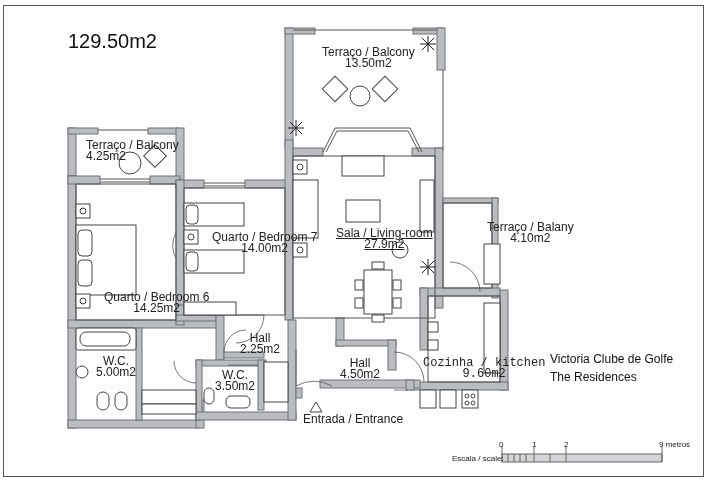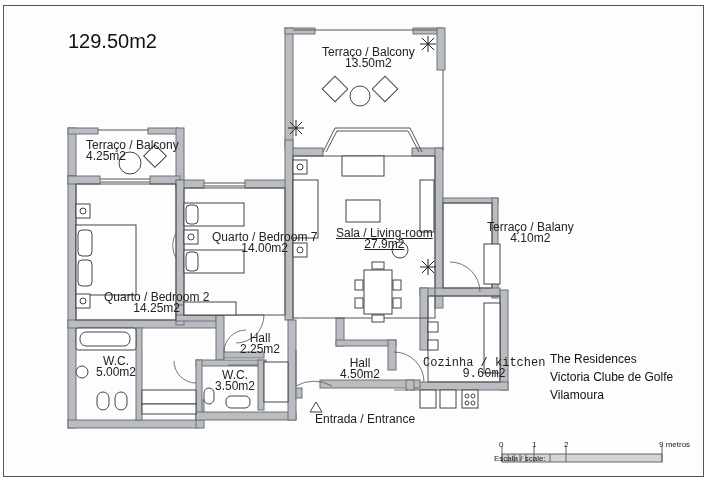--- a/index.html
+++ b/index.html
@@ -2,21 +2,21 @@
 <html><head>
 <meta charset="utf-8">
 <style>
   html, body { margin: 0; padding: 0; background: #ffffff; }
   body { width: 705px; height: 482px; position: relative; overflow: hidden; font-family: "Liberation Sans", sans-serif; }
   .sheet { position: absolute; left: 3px; top: 5px; width: 699px; height: 470px; border: 1px solid #555; background: #fdfdfd; }
   .title { position: absolute; left: 68px; top: 28px; font-size: 20px; color: #111; line-height: 26px; }
   .plan { position: absolute; left: 0; top: 0; }
   .lbl { position: absolute; font-size: 12px; color: #222; text-align: center; line-height: 11px; white-space: nowrap; }
   .proj { position: absolute; left: 550px; top: 350px; font-size: 12px; line-height: 18px; color: #111; }
-  .scale-label { position: absolute; left: 452px; top: 454px; font-size: 8px; color: #222; margin-left: 42px; }
+  .scale-label { position: absolute; left: 452px; top: 454px; font-size: 8px; color: #222; }
   .tick { position: absolute; font-size: 8px; color: #222; top: 440px; }
 </style>
 </head>
 <body>
 
 <div class="sheet"></div>
 
 <div class="title">
   <div>129.50m2</div>
 </div>
@@ -240,21 +240,21 @@
 </div>
 <div class="lbl" style="left:336px;top:228px;text-decoration:underline;">
   <div>Sala / Living-room</div>
   <div>27.9m2</div>
 </div>
 <div class="lbl" style="left:451px;top:222px;margin-left:36px;">
   <div>Terraço / Balany</div>
   <div>4.10m2</div>
 </div>
 <div class="lbl" style="left:104px;top:292px;">
-  <div>Quarto / Bedroom 2</div>
+  <div>Quarto / Bedroom 6</div>
   <div>14.25m2</div>
 </div>
 <div class="lbl" style="left:240px;top:333px;">
   <div>Hall</div>
   <div>2.25m2</div>
 </div>
 <div class="lbl" style="left:96px;top:356px;">
   <div>W.C.</div>
   <div>5.00m2</div>
 </div>
@@ -263,25 +263,24 @@
   <div>3.50m2</div>
 </div>
 <div class="lbl" style="left:340px;top:358px;">
   <div>Hall</div>
   <div>4.50m2</div>
 </div>
 <div class="lbl" style="left:423px;top:358px;font-family:Liberation Mono, monospace;">
   <div>Cozinha / kitchen</div>
   <div>9.60m2</div>
 </div>
-<div class="lbl" style="left:303px;top:414px;margin-left:12px;">Entrada / Entrance</div>
+<div class="lbl" style="left:303px;top:414px;">Entrada / Entrance</div>
 
 <div class="proj">
+  <div>Victoria Clube de Golfe</div>
   <div>The Residences</div>
-  <div>Victoria Clube de Golfe</div>
-  <div>Vilamoura</div>
 </div>
 
 <div class="scale-label">Escala / scale:</div>
 <div class="tick" style="left:499px;">0</div>
 <div class="tick" style="left:532px;">1</div>
 <div class="tick" style="left:564px;">2</div>
 <div class="tick" style="left:659px;">9 metros</div>
 
 </body></html>

